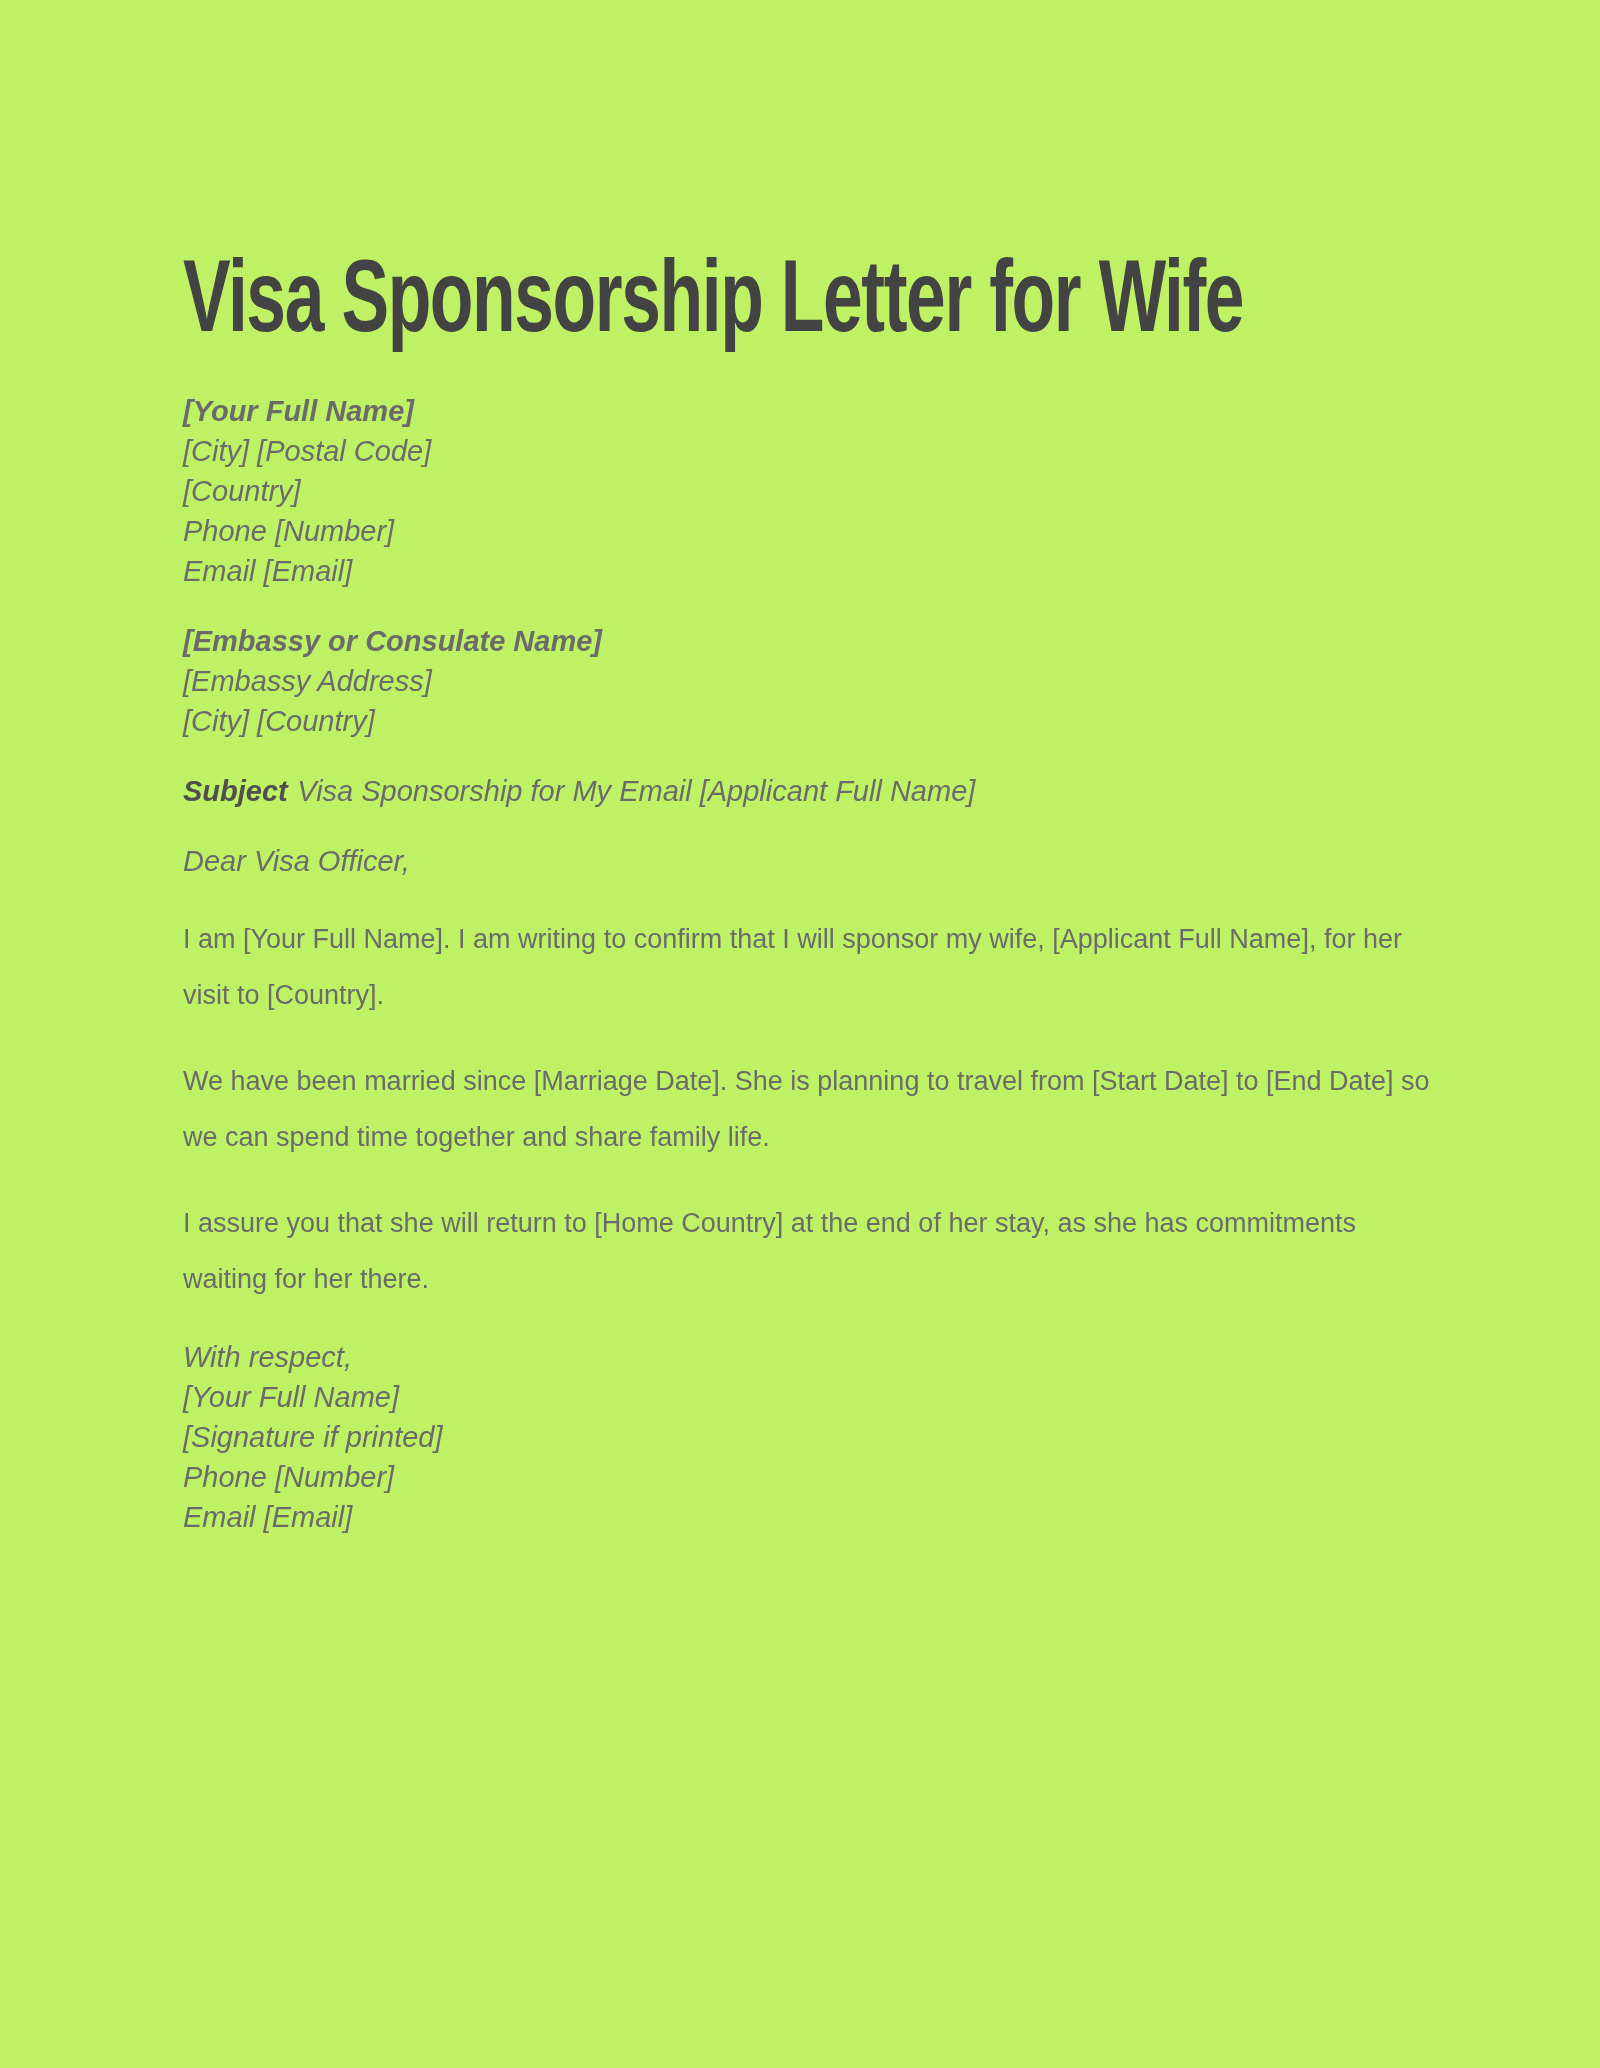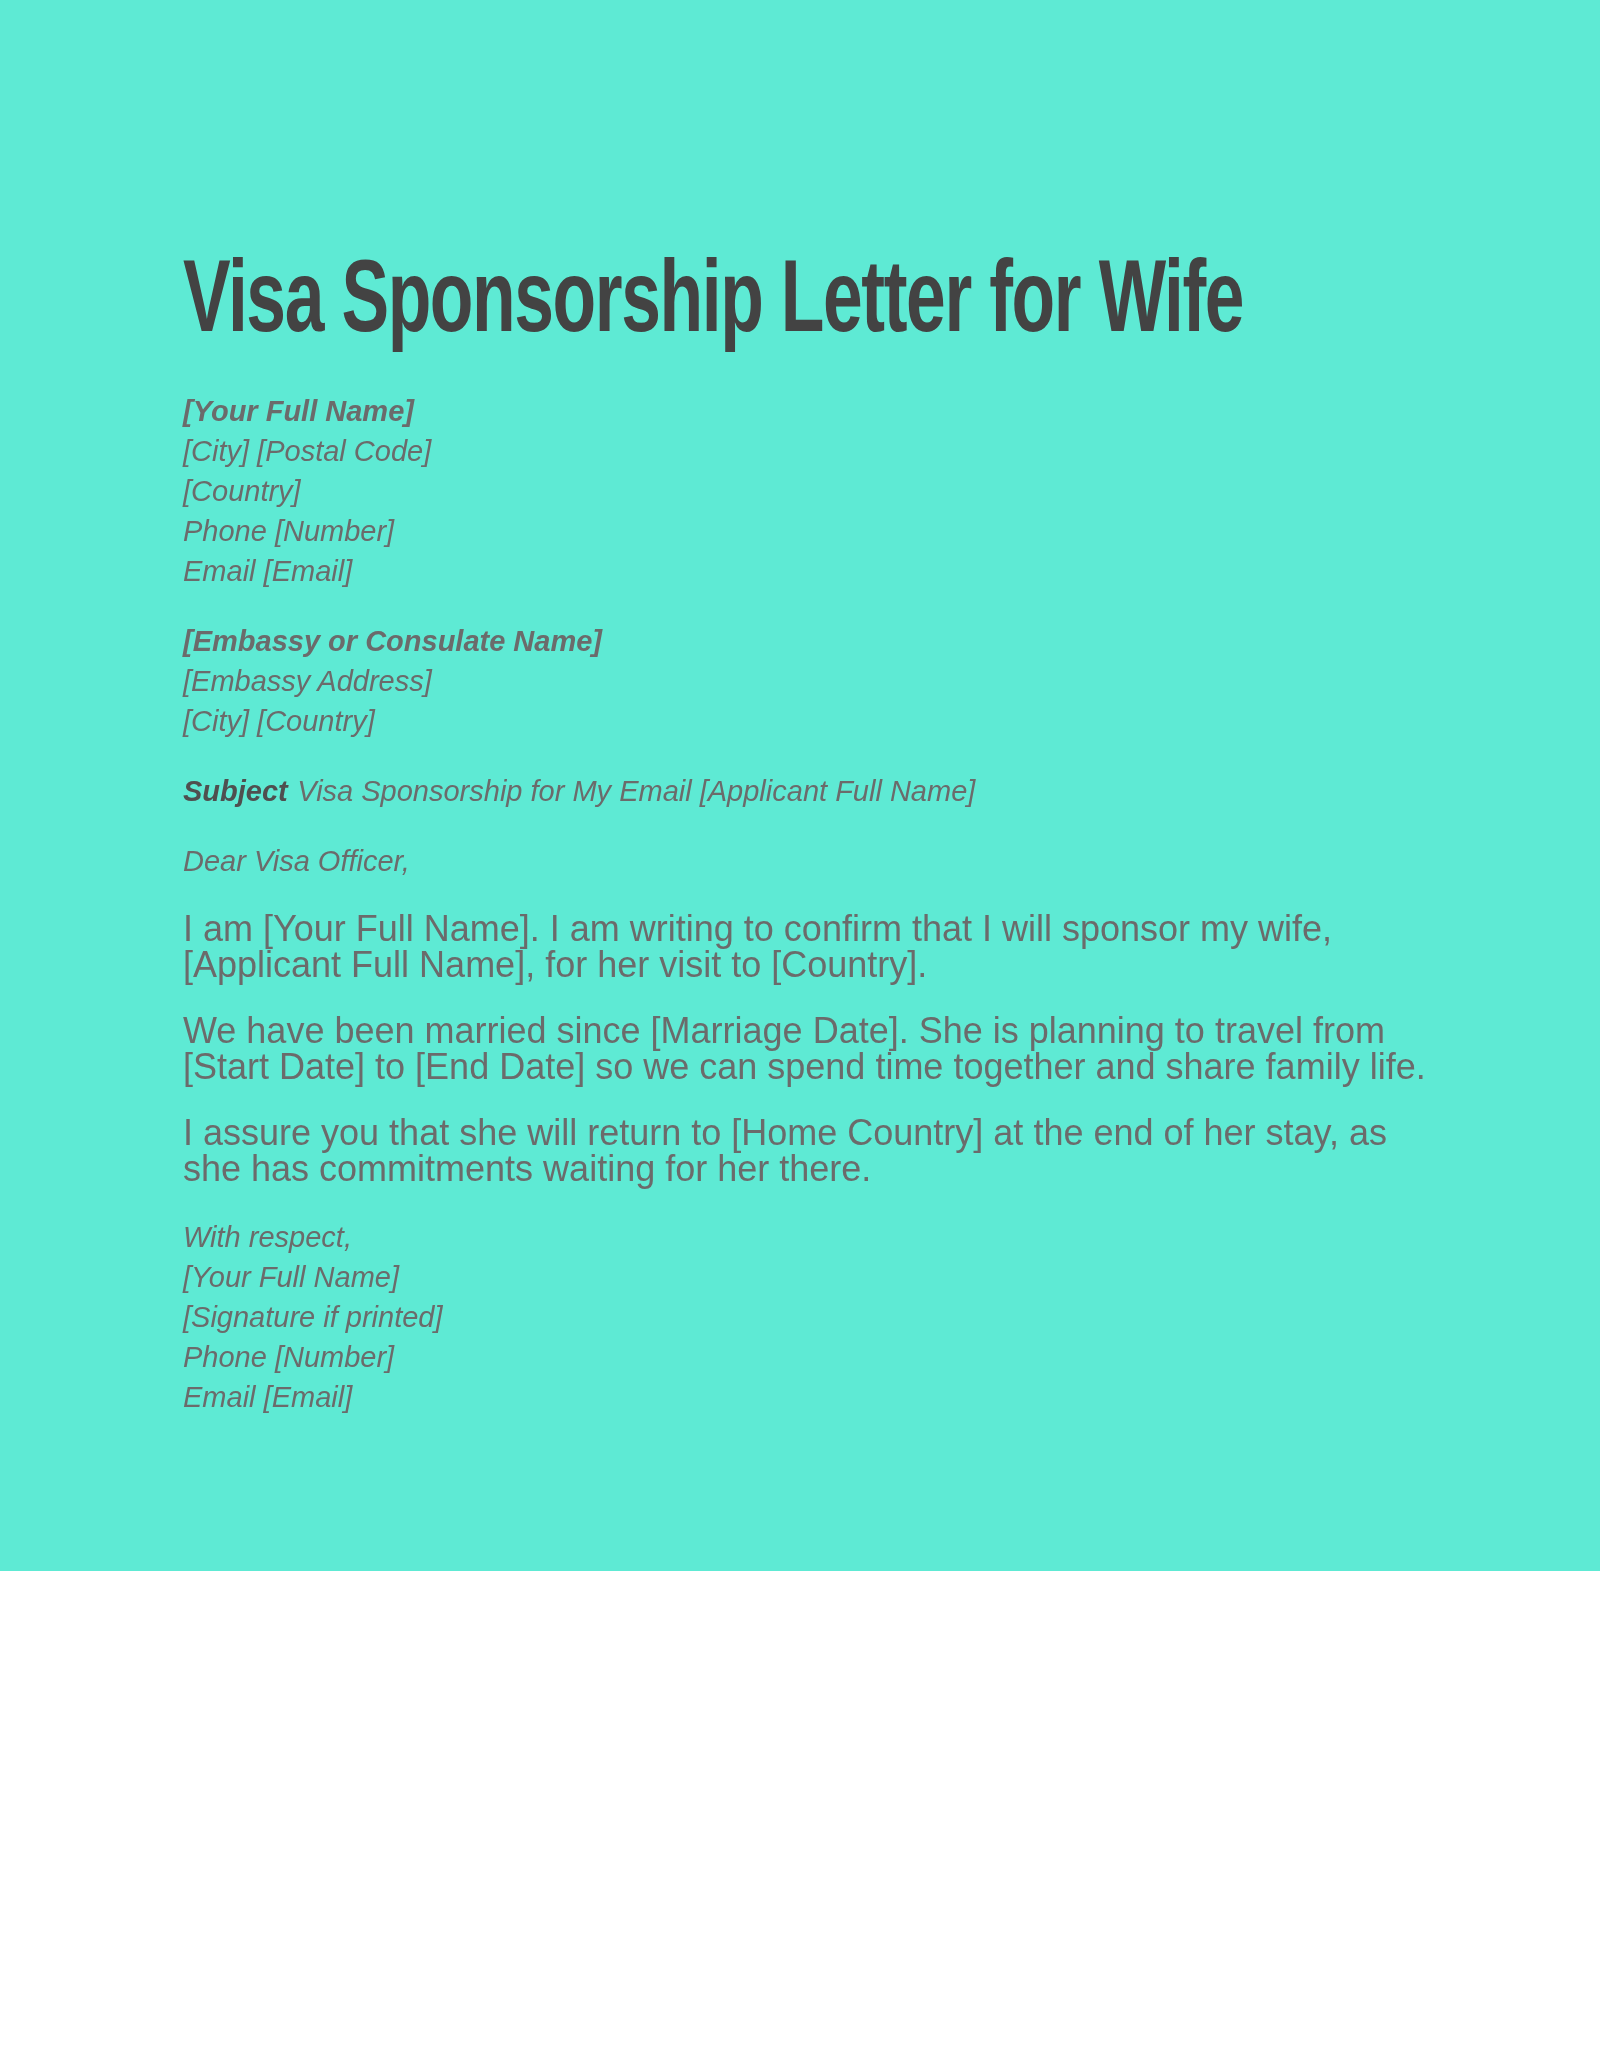--- a/index.html
+++ b/index.html
@@ -3,22 +3,22 @@
 <meta charset="utf-8">
 <style>
   html, body {
     margin: 0;
     padding: 0;
     background: #ffffff;
   }
   .page {
     position: relative;
     width: 1600px;
-    height: 1571px;
-    background: #5eead4;
+    height: 2068px;
+    background: #bef264;
     overflow: hidden;
     font-family: "Liberation Sans", "DejaVu Sans", sans-serif;
   }
   .content {
     padding: 243px 160px 0 183px;
     max-width: 1255px;
   }
   .letter-title {
     margin: 0 0 42px 0;
     font-size: 102px;
@@ -44,22 +44,22 @@
     font-weight: 700;
     color: #4f4f4f;
   }
   .subject-label {
     font-weight: 700;
     color: #4f4f4f;
     margin-right: 0.33em;
   }
   .para {
     margin: 2px 0 30px 0;
-    font-size: 36px;
-    line-height: 36px;
+    font-size: 27px;
+    line-height: 56px;
     color: #6b6b6b;
   }
 </style>
 </head>
 <body>
 
 <div class="page">
   <div class="content">
 
     <h1 class="letter-title">Visa Sponsorship Letter for Wife</h1>

